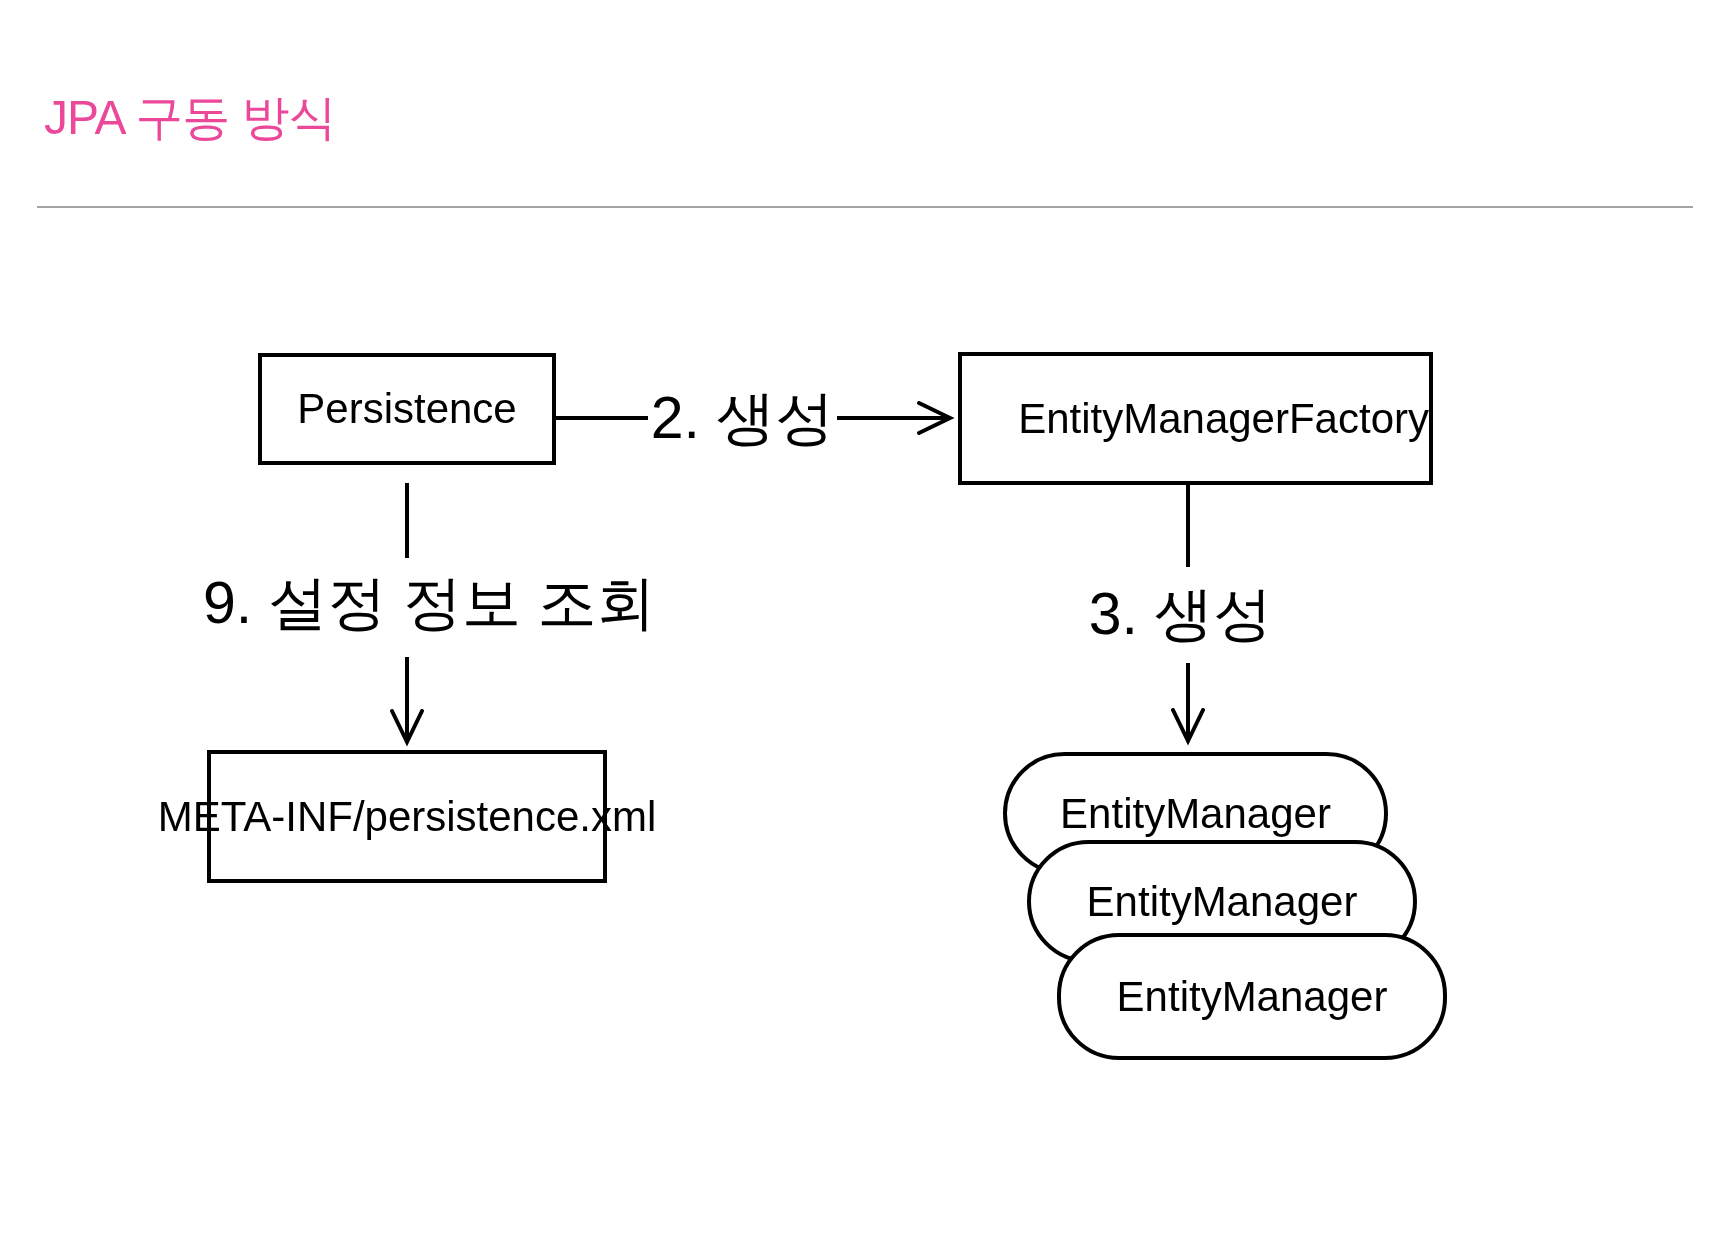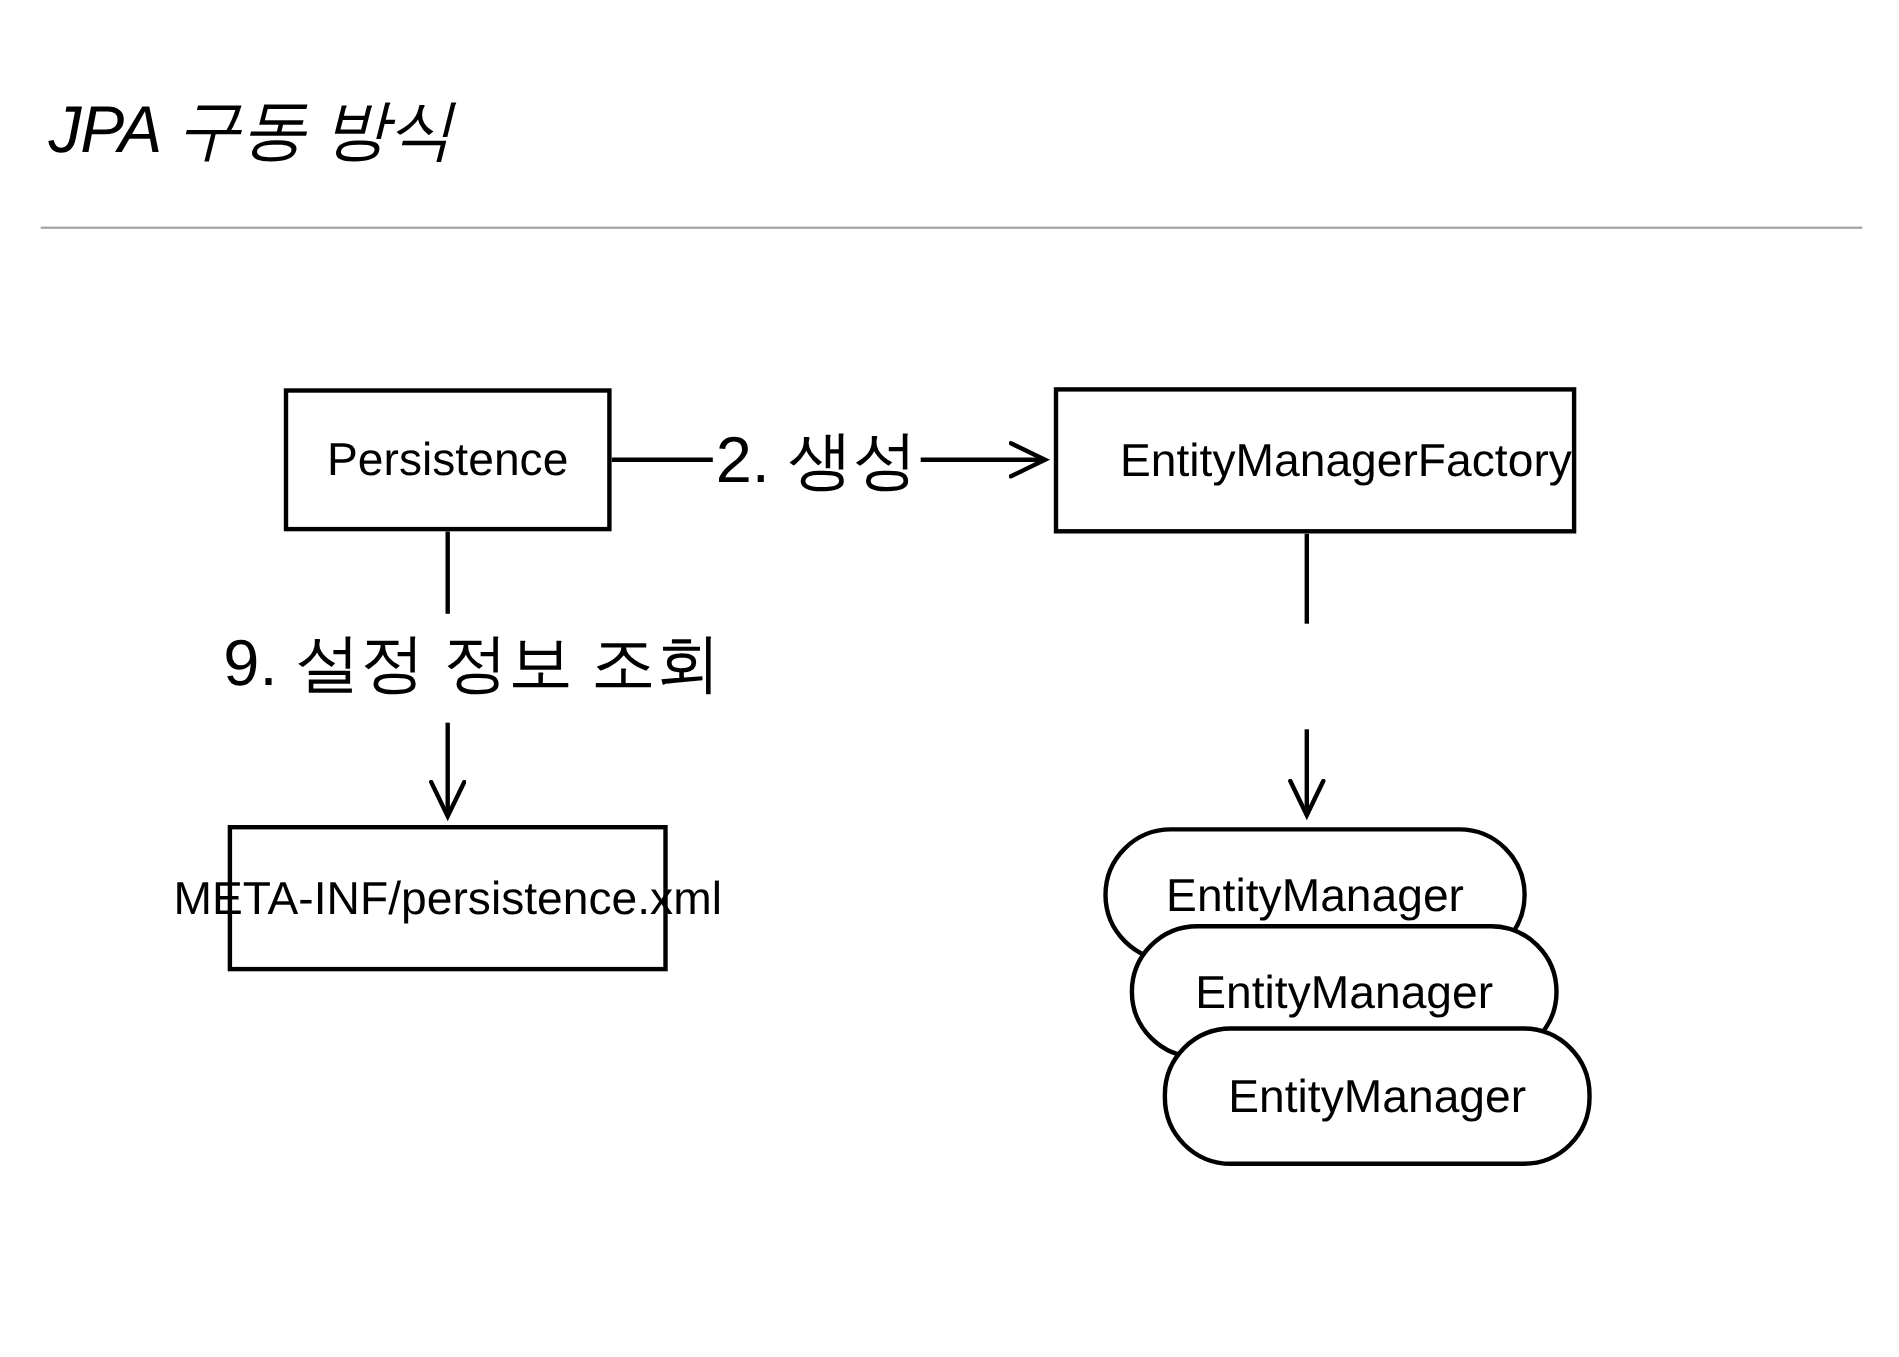--- a/index.html
+++ b/index.html
@@ -14,27 +14,26 @@
     background: #ffffff;
     overflow: hidden;
     font-family: "Liberation Sans", "DejaVu Sans", sans-serif;
     color: #000000;
   }
   .title {
     position: absolute;
     left: 44px;
     top: 78px;
     margin: 0;
-    font-size: 60px;
+    font-size: 48px;
     font-weight: 400;
     letter-spacing: -1px;
     line-height: 80px;
-    color: #000000;
+    color: #ec4899;
     white-space: nowrap;
-    font-style: italic;
   }
   .divider {
     position: absolute;
     left: 37px;
     top: 206px;
     width: 1656px;
     height: 2px;
     background: #a3a3a3;
   }
   .connectors {
@@ -48,21 +47,21 @@
     border: 4px solid #000000;
     background: #ffffff;
     display: flex;
     align-items: center;
     justify-content: center;
     text-align: center;
     font-size: 42px;
     line-height: 50px;
     white-space: nowrap;
   }
-  .box.persistence { left: 258px; top: 353px; width: 298px; height: 130px; }
+  .box.persistence { left: 258px; top: 353px; width: 298px; height: 112px; }
   .box.emf         { left: 958px; top: 352px; width: 475px; height: 133px; justify-content: flex-end; }
   .box.metainf     { left: 207px; top: 750px; width: 400px; height: 133px; }
   .box.pill        { border-radius: 62px; }
   .box.em1 { left: 1003px; top: 752px; width: 385px; height: 123px; }
   .box.em2 { left: 1027px; top: 840px; width: 390px; height: 123px; }
   .box.em3 { left: 1057px; top: 933px; width: 390px; height: 127px; }
   .step-label {
     position: absolute;
     font-size: 59px;
     line-height: 52px;
@@ -106,20 +105,21 @@
   <div class="box persistence">
     <span>Persistence</span>
   </div>
 
   <div class="box emf">
     <span>EntityManagerFactory</span>
   </div>
 
   <div class="step-label step2">2. 생성</div>
   <div class="step-label step1">9. 설정 정보 조회</div>
+  <div class="step-label step3">3. 생성</div>
 
   <div class="box metainf">
     <div>META-INF/</div>
     <div>persistence.xml</div>
   </div>
 
   <div class="box pill em1">
     <span>EntityManager</span>
   </div>
   <div class="box pill em2">

